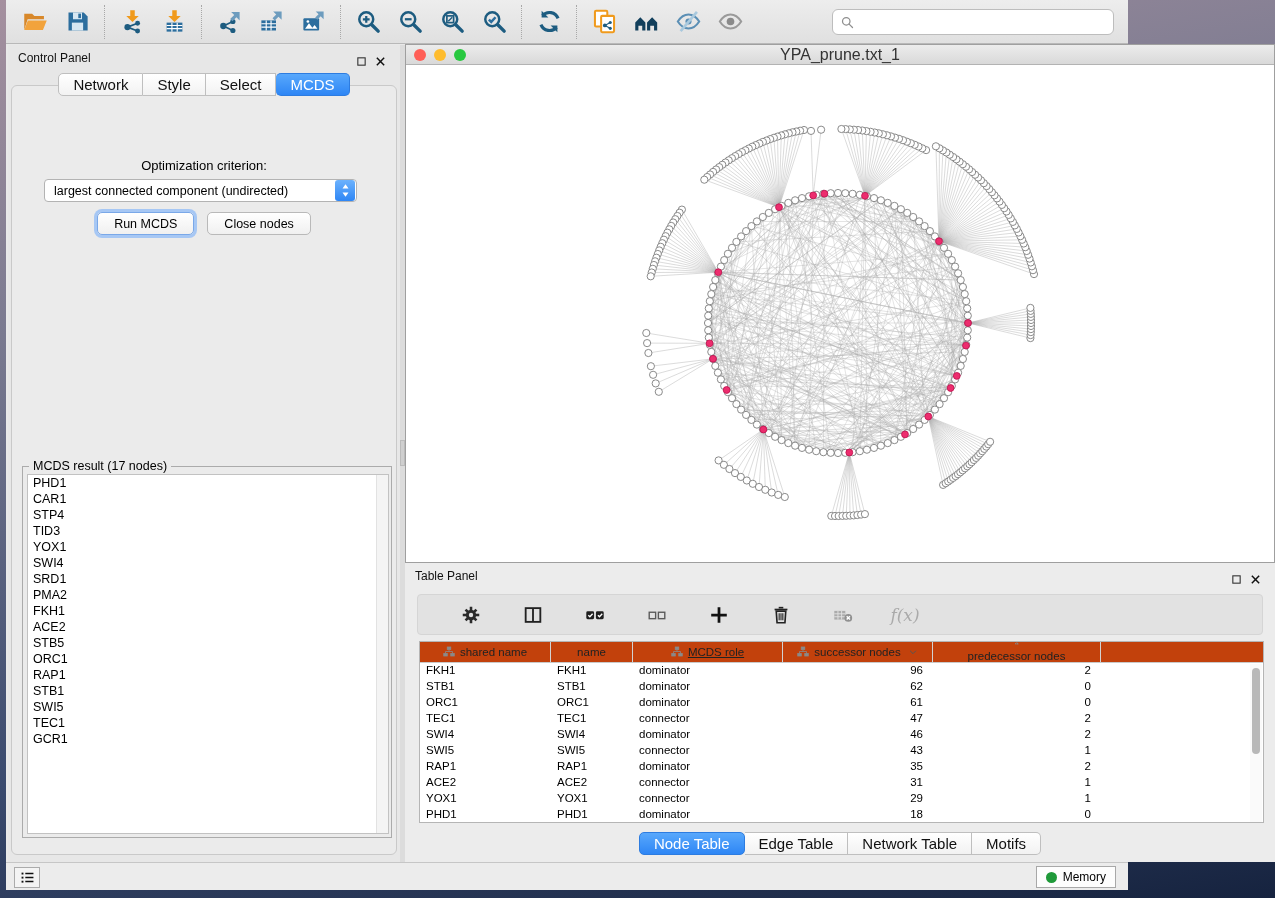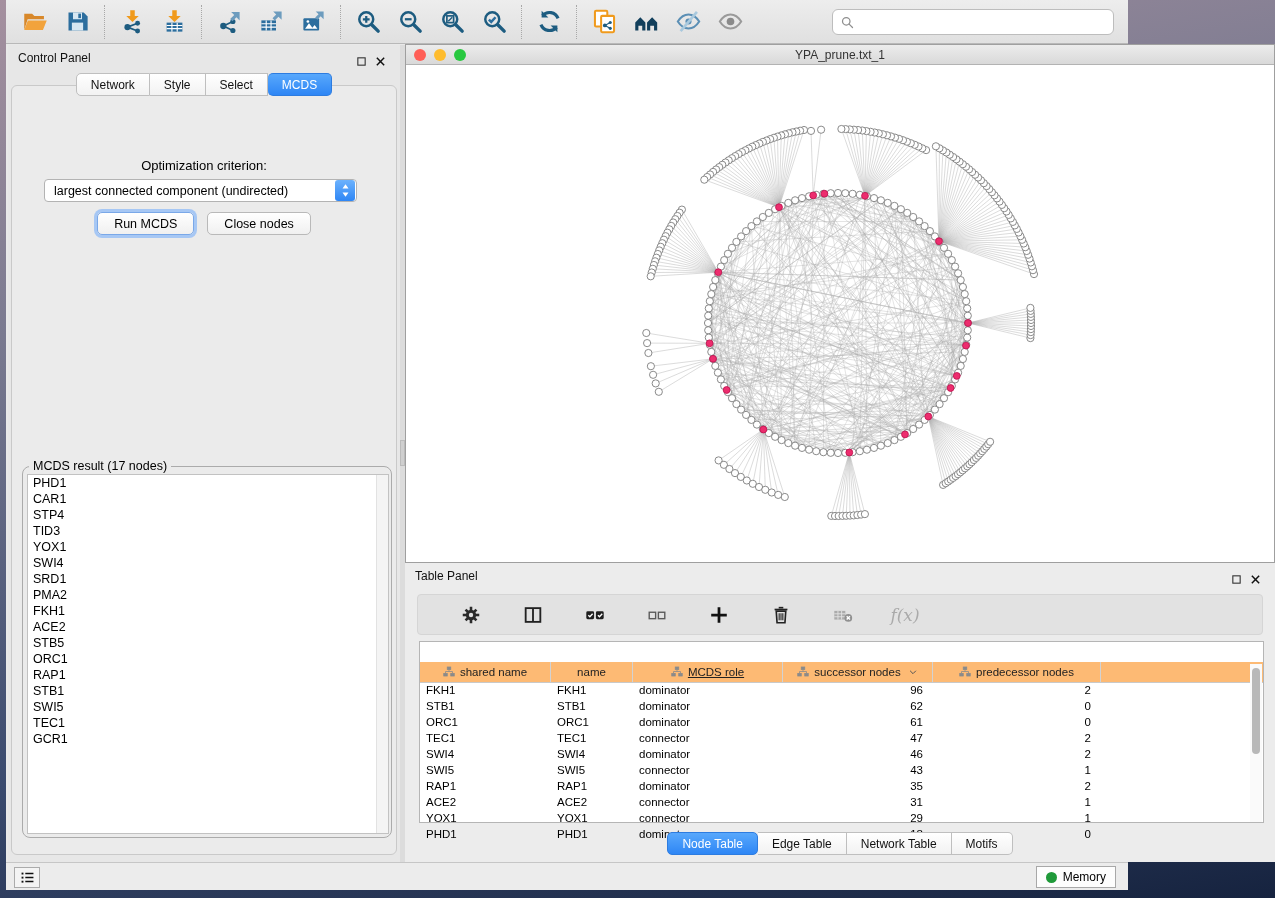--- a/index.html
+++ b/index.html
@@ -27,73 +27,73 @@
   .panel-head { position:absolute; left:0; top:0; width:100%; height:26px; display:flex; align-items:center; }
   .panel-title { font-size:12px; color:#111; padding-left:10px; }
   .panel-btns { margin-left:auto; display:flex; gap:8px; padding-right:14px; }
   .mini-ic { width:11px; height:11px; display:inline-block; }
   .mini-ic svg { width:11px; height:11px; }
 
   .cp-card { position:absolute; left:3px; top:40px; width:386px; height:770px;
     background:#ebebeb; border:1px solid #c9c9c9; border-radius:6px; }
 
   .seg-tabs { position:absolute; left:0; top:28px; width:100%; display:flex; justify-content:center; z-index:3; }
-  .seg { height:23px; font-size:12px; padding:0 14px; background:linear-gradient(#ffffff,#f2f2f2);
+  .seg { height:23px; font-size:15px; padding:0 14px; background:linear-gradient(#ffffff,#f2f2f2);
     border:1px solid #bfbfbf; border-left:none; color:#111; display:flex; align-items:center; cursor:default; }
   .seg:first-child { border-left:1px solid #bfbfbf; border-radius:5px 0 0 5px; }
   .seg:last-child { border-radius:0 5px 5px 0; }
   .seg.active { background:linear-gradient(#58a8fc,#2e86f5); border-color:#2d7ce0; color:#fff; border-radius:5px; }
 
   .opt-label { position:absolute; left:0; top:113px; width:100%; text-align:center; font-size:13px; color:#000; }
   .dropdown { position:absolute; left:36px; top:134px; width:313px; height:23px; background:#fff;
     border:1px solid #b3b3b3; border-radius:4px; display:flex; align-items:center; font-size:12.5px; }
   .dropdown .dd-text { flex:1; padding-left:9px; color:#000; white-space:nowrap; overflow:hidden; }
   .dd-step { width:20px; height:21px; border-radius:3px; margin-right:1px;
     background:linear-gradient(#6cb2fd,#2e86f5); display:flex; align-items:center; justify-content:center; }
   .dd-step svg { width:11px; height:15px; }
 
   .cp-buttons { position:absolute; left:0; top:167px; width:100%; display:flex; justify-content:center; gap:13px; }
   .mac-btn { height:23px; padding:0 16px; font-size:12.5px; background:linear-gradient(#ffffff,#f0f0f0);
     border:1px solid #b9b9b9; border-radius:5px; color:#000; cursor:default; }
   .mac-btn.focus { box-shadow:0 0 0 3px rgba(120,175,250,.6); border-color:#7aa8e8; }
 
   .result-box { position:absolute; left:14px; top:421px; width:370px; height:372px;
-    border:1px solid #ababab; border-radius:8px; }
+    border:1px solid #ababab; border-radius:0; }
   .result-legend { position:absolute; left:6px; top:-8px; background:#ebebeb; padding:0 4px; font-size:12.5px; color:#000; }
   .result-list { position:absolute; left:4px; top:7px; width:362px; height:360px; background:#fff;
     border:1px solid #c2c2c2; overflow:hidden; }
   .result-scroll { position:absolute; right:0; top:0; width:12px; height:100%; background:#f4f4f4; border-left:1px solid #e2e2e2; }
   .list-item { font-size:12.5px; color:#000; line-height:16px; padding-left:5px; }
 
   
   .vsplit { position:absolute; left:394px; top:45px; width:5px; height:817px; background:#dcdcdc; }
   .vsplit .grab { position:absolute; left:0; top:395px; width:5px; height:26px; background:#cfcfcf; border:1px solid #bbb; }
 
   
   .net-window { position:absolute; left:399px; top:44px; width:870px; height:519px;
     border:1px solid #9f9f9f; background:#fff; }
   .net-titlebar { position:absolute; left:0; top:0; width:100%; height:20px;
     background:linear-gradient(#ececec,#d9d9d9); border-bottom:1px solid #b3b3b3;
     display:flex; align-items:center; }
   .lights { display:flex; gap:8px; padding-left:8px; position:absolute; }
   .light { width:12px; height:12px; border-radius:50%; }
-  .net-title { width:100%; text-align:center; font-size:12px; color:#333; }
+  .net-title { width:100%; text-align:center; font-size:16px; color:#333; }
   .net-canvas { position:absolute; left:0; top:20px; width:868px; height:497px; background:#fff; }
   .net-canvas svg { width:100%; height:100%; }
 
   
   .table-panel { position:absolute; left:399px; top:563px; width:870px; height:299px; background:#ececec; }
   .tp-toolbar { position:absolute; left:12px; top:31px; width:846px; height:41px;
     background:#e2e2e2; border:1px solid #d5d5d5; border-radius:4px; display:flex; align-items:center; padding-left:10px; }
   .tp-btn { background:none; border:none; width:38px; height:36px; display:flex; align-items:center; justify-content:center; cursor:default;margin-left:24px; }
   .tp-btn svg { width:22px; height:22px; }
   .fx { font-family:"DejaVu Serif","Liberation Serif",serif; font-style:italic; font-size:17px; color:#aaa; }
 
   .grid-wrap { position:absolute; left:14px; top:78px; width:845px; height:182px; background:#fff; border:1px solid #b5b5b5; }
-  .grid-head { display:flex; height:21px; background:#fdba74; border-bottom:1px solid #c9c9c9;margin-top:20px; }
+  .grid-head { display:flex; height:21px; background:#c2410c; border-bottom:1px solid #c9c9c9; }
   .gh-cell { display:flex; align-items:center; justify-content:center; gap:5px; font-size:11.5px; color:#222;
     border-right:1px solid #d2d2d2; overflow:hidden; }
   .gh-cell svg.mini { width:12px; height:12px; }
   .gh-cell svg.chev { width:10px; height:10px; margin-left:2px; }
   .grid-body .row { display:flex; height:16px; }
   .cell { font-size:11.5px; color:#000; padding:1px 10px 0 6px; overflow:hidden; white-space:nowrap; }
   .c0{width:131px;} .c1{width:82px;} .c2{width:150px;} .c3{width:150px;text-align:right;} .c4{width:168px;text-align:right;}
   .grid-scroll { position:absolute; right:1px; top:22px; width:12px; height:158px; background:#fafafa; }
   .grid-thumb { position:absolute; left:2px; top:4px; width:8px; height:86px; background:#b8b8b8; border-radius:4px; }
 
@@ -1372,21 +1372,21 @@
                 <rect x="1.5" y="15" width="7" height="5"></rect>
                 <rect x="15.5" y="15" width="7" height="5"></rect>
                 <path d="M12 7v4M5 15v-4h14v4" fill="none"></path>
               </g>
             </svg>
             <span>successor nodes</span>
             <svg class="chev" viewBox="0 0 24 24">
               <path d="M5 9l7 7 7-7" fill="none" stroke="#555" stroke-width="2.4"></path>
             </svg>
           </div>
-          <div class="gh-cell c4" style="text-align: right;">
+          <div class="gh-cell c4" style="text-align: right; flex-direction: column;">
             <svg class="mini" viewBox="0 0 24 24">
               <g stroke="#8a8a8a" stroke-width="1.6" fill="#8a8a8a">
                 <rect x="8.5" y="2" width="7" height="5"></rect>
                 <rect x="1.5" y="15" width="7" height="5"></rect>
                 <rect x="15.5" y="15" width="7" height="5"></rect>
                 <path d="M12 7v4M5 15v-4h14v4" fill="none"></path>
               </g>
             </svg>
             <span>predecessor nodes</span>
           </div>

